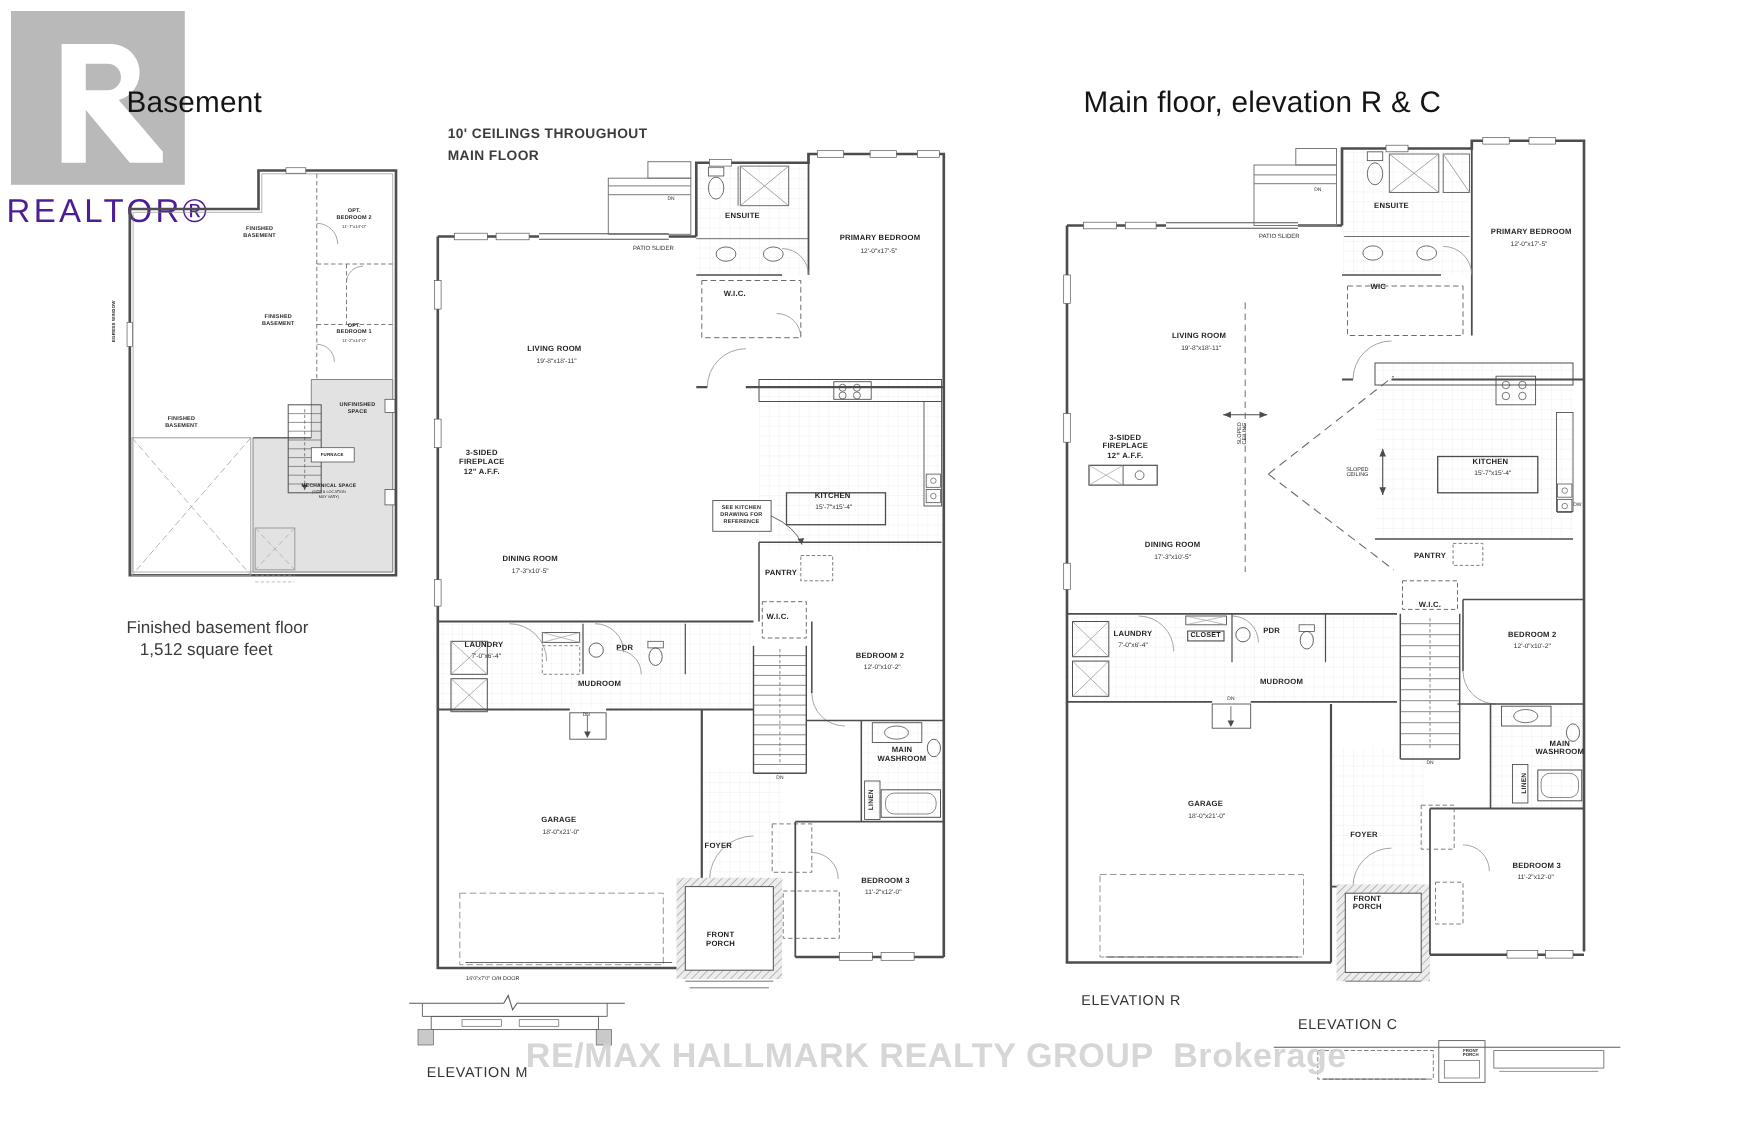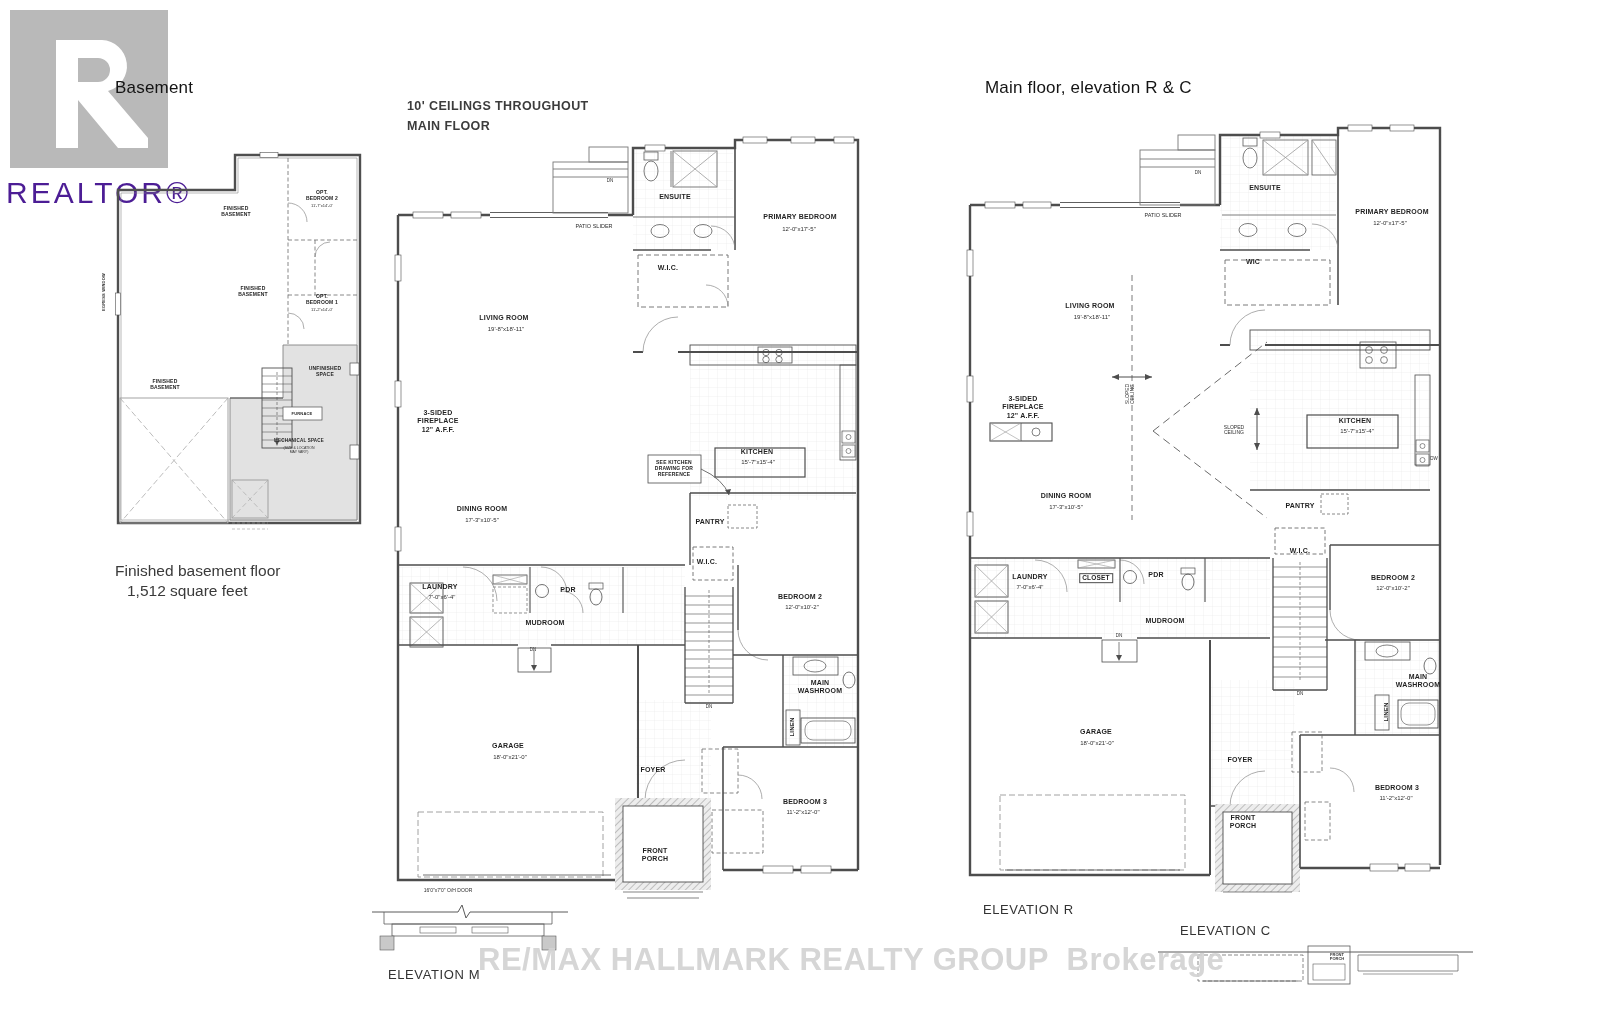--- a/index.html
+++ b/index.html
@@ -4,21 +4,21 @@
 <style>
   html,body{margin:0;padding:0;background:#fff}
   .canvas{position:relative;width:1600px;height:1035px;background:#ffffff;overflow:hidden;
           font-family:"Liberation Sans",sans-serif}
   svg.plan{position:absolute;overflow:visible}
   .rlbl{position:absolute;transform:translate(-50%,-50%);font-weight:700;color:#1f1f1f;
         text-align:center;white-space:pre-line;line-height:1.18;letter-spacing:.2px}
   .rdim{position:absolute;transform:translate(-50%,-50%);font-weight:400;color:#2e2e2e;
         text-align:center;white-space:pre;line-height:1}
   .vert{transform:translate(-50%,-50%) rotate(-90deg)}
-  .title{position:absolute;font-size:17px;color:#141414;letter-spacing:.2px}
+  .title{position:absolute;font-size:27px;color:#141414;letter-spacing:.2px}
   .subtitle{position:absolute;font-size:12.5px;font-weight:700;color:#3c3c3c;
             white-space:pre-line;line-height:1.6;letter-spacing:.4px}
   .elevcap{position:absolute;font-size:13px;color:#333;letter-spacing:.6px}
   .bcap{position:absolute;font-size:15.5px;color:#3a3a3a}
   .boxed{border:1px solid #4a4a4a;padding:0 2px;background:#fff}
   .wm{position:absolute;font-size:31px;font-weight:600;color:#d3d3d3;letter-spacing:.5px;
       opacity:.92;white-space:pre}
   .realtor{position:absolute;font-size:30px;color:#4c1d95;letter-spacing:3px;font-weight:400}
 </style>
 </head>
@@ -27,21 +27,21 @@
 <div class="canvas">
 
   <svg class="plan" style="left:10px;top:10px" width="158" height="158" viewBox="0 0 158 158">
     <rect x="0" y="0" width="158" height="158" fill="#b9b9b9"></rect>
     <path fill="#ffffff" d="M46,30 h46 a26,26 0 0 1 6,51 l40,47 v10 h-30 l-40,-48 v48 h-22 z
       M68,48 v24 h20 a12,12 0 0 0 0,-24 z"></path>
   </svg>
   <div class="realtor" style="left:6px;top:176px">REALTOR®</div>
 
   <div class="title" style="left:115px;top:78px">Basement</div>
-  <div class="subtitle" style="left:407px;top:96px">10' CEILINGS THROUGHOUT
+  <div class="subtitle" style="left:407px;top:111px">10' CEILINGS THROUGHOUT
 MAIN FLOOR</div>
   <div class="title" style="left:985px;top:78px">Main floor, elevation R &amp; C</div>
 
   <svg class="plan" style="left:110px;top:145px" width="260" height="390" viewBox="0 0 260 390">
     <g stroke="#4f4f4f" fill="none" stroke-width="1">
       <path d="M8,45 H125 V10 H250 V378 H8 Z" stroke-width="2.4"></path>
       <path d="M11,48 H128 V13 H247 V375 H11 Z" stroke-width="0.6" stroke="#8a8a8a"></path>
       <path d="M173,200 H247 V375 H120 V253 H173 Z" fill="#e2e2e2" stroke="#858585" stroke-width="0.9"></path>
       <g stroke-dasharray="4 2.5" stroke-width="0.8" stroke="#6b6b6b">
         <line x1="178" y1="13" x2="178" y2="200"></line>

